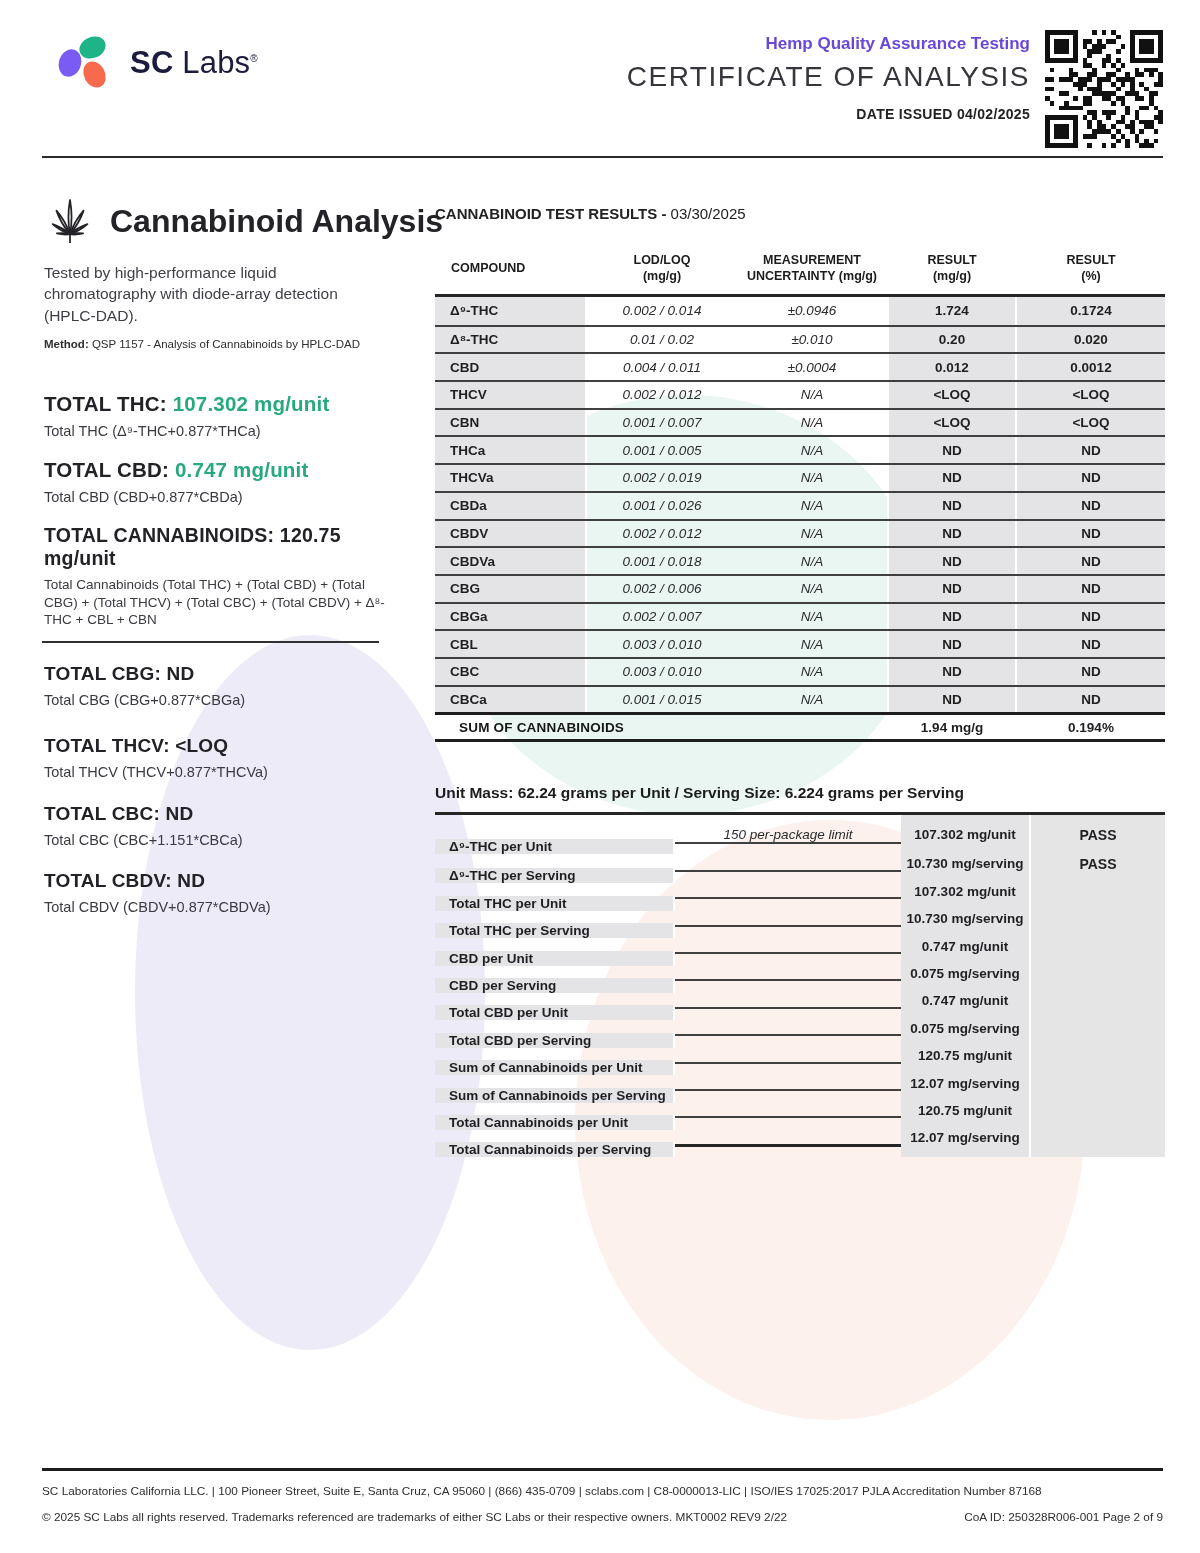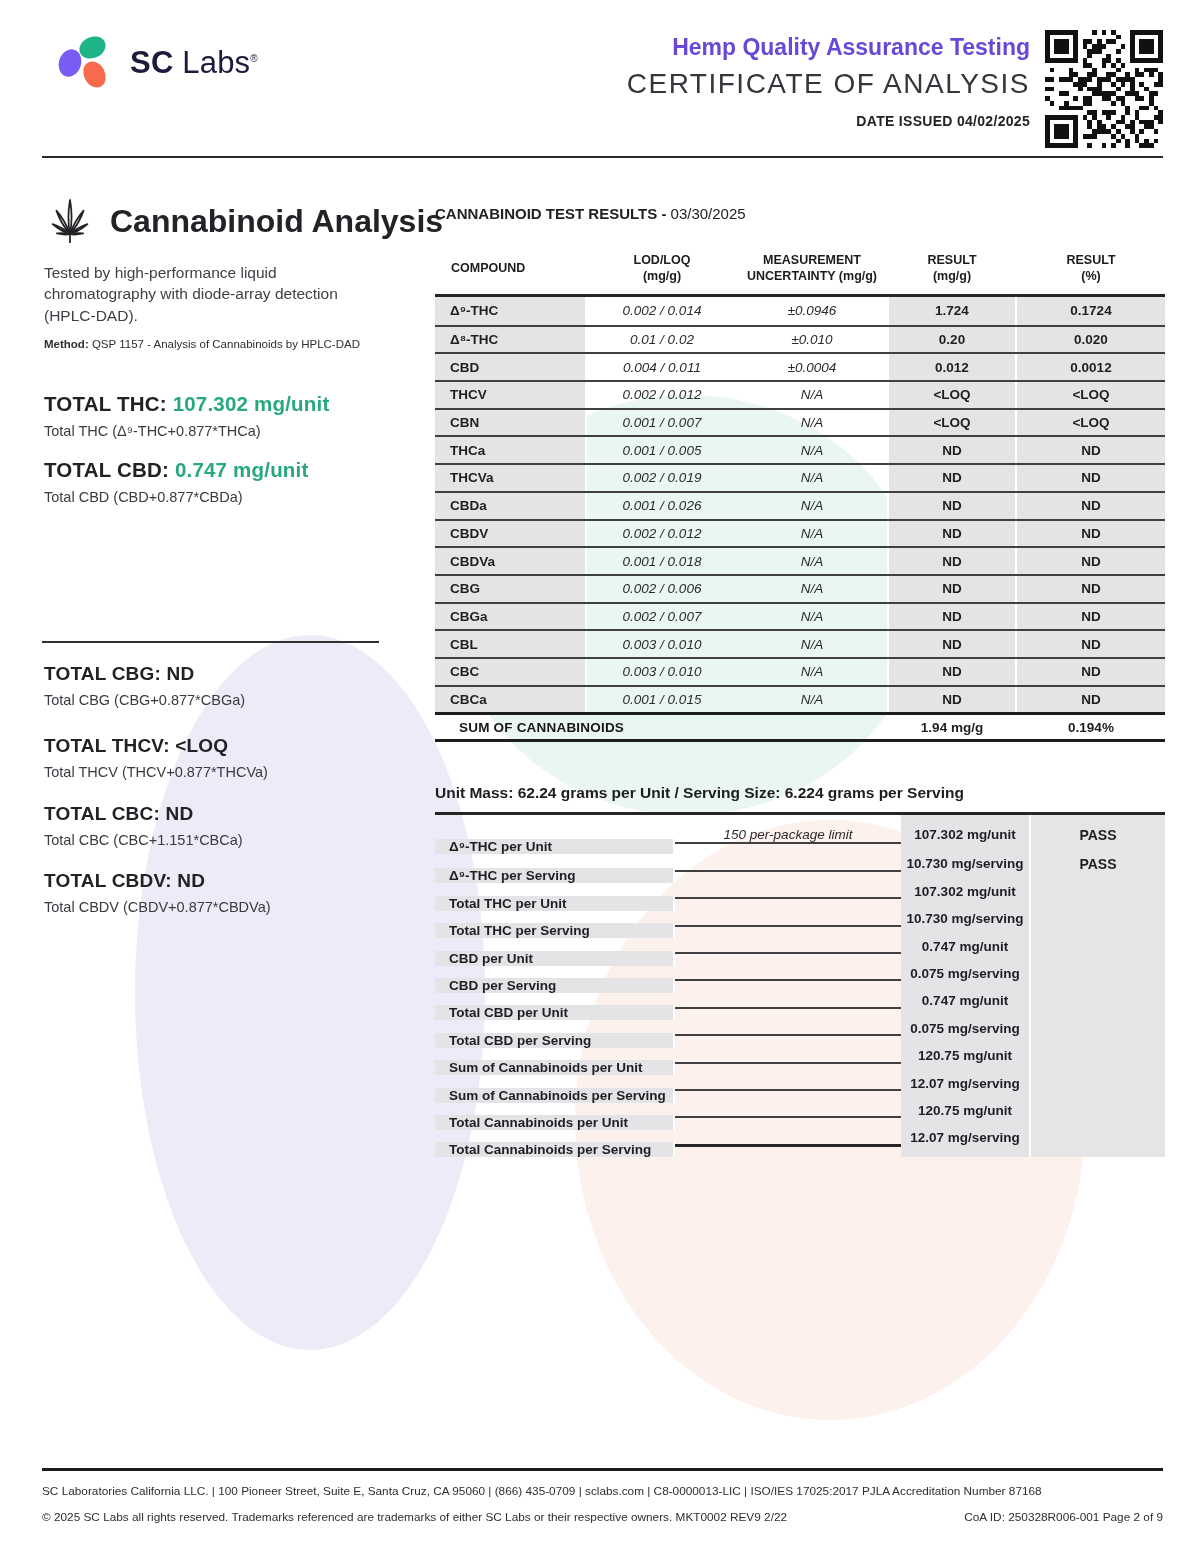--- a/index.html
+++ b/index.html
@@ -20,21 +20,21 @@
   .logo-marks { position:relative; width:58px; height:58px; }
   .logo-marks i { position:absolute; display:block; border-radius:50%; }
   .lm-green  { width:27px; height:21px; left:21px; top:3px;  background:#1fb487; transform:rotate(-24deg); }
   .lm-purple { width:22px; height:28px; left:1px;  top:15px; background:#7a5cf5; transform:rotate(18deg); }
   .lm-orange { width:21px; height:27px; left:26px; top:27px; background:#f76a4d; transform:rotate(-28deg); }
   .logo-text { font-size:31px; color:#1b1b3d; letter-spacing:0.2px; }
   .logo-text b { font-weight:800; }
   .logo-text .reg { font-size:10px; vertical-align:super; }
 
   .header-text { right:170px; top:34px; text-align:right; width:620px; }
-  .program-title { font-size:23px; font-weight:700; color:#6a48d7; margin-bottom:7px; }
+  .program-title { font-size:17px; font-weight:700; color:#6a48d7; margin-bottom:7px; }
   .cert-title { font-size:28px; font-weight:500; letter-spacing:1.5px; color:#35353b; }
   .date-issued { margin-top:13px; font-size:14px; font-weight:700; color:#222; letter-spacing:0.3px; }
 
   .qr { right:37px; top:30px; width:118px; height:118px; }
 
   .rule-top { left:42px; top:156px; width:1121px; border-top:2px solid #2a2a2a; }
 
   
   .section-head { left:42px; top:192px; display:flex; align-items:center; gap:12px; }
   .leaf { width:56px; height:58px; }
@@ -330,20 +330,24 @@
   <div class="z tg" style="top:392px">
     <div class="tg-head"><span>TOTAL THC:</span> <span class="val-green">107.302 mg/unit</span></div>
     <div class="tg-formula">Total THC (Δ⁹-THC+0.877*THCa)</div>
   </div>
 
   <div class="z tg" style="top:458px">
     <div class="tg-head"><span>TOTAL CBD:</span> <span class="val-green">0.747 mg/unit</span></div>
     <div class="tg-formula">Total CBD (CBD+0.877*CBDa)</div>
   </div>
 
+  <div class="z tg tg-cann" style="top:524px">
+    <div class="tg-head"><span>TOTAL CANNABINOIDS:</span> <span class="val-dark">120.75 mg/unit</span></div>
+    <div class="tg-formula" style="font-size:13.5px">Total Cannabinoids (Total THC) + (Total CBD) + (Total CBG) + (Total THCV) + (Total CBC) + (Total CBDV) + Δ⁸-THC + CBL + CBN</div>
+  </div>
 
   <div class="z divider"></div>
 
   <div class="z tg tg-sm" style="top:663px">
     <div class="tg-head"><span>TOTAL CBG:</span> <span class="val-dark">ND</span></div>
     <div class="tg-formula">Total CBG (CBG+0.877*CBGa)</div>
   </div>
   <div class="z tg tg-sm" style="top:735px">
     <div class="tg-head"><span>TOTAL THCV:</span> <span class="val-dark">&lt;LOQ</span></div>
     <div class="tg-formula">Total THCV (THCV+0.877*THCVa)</div>

